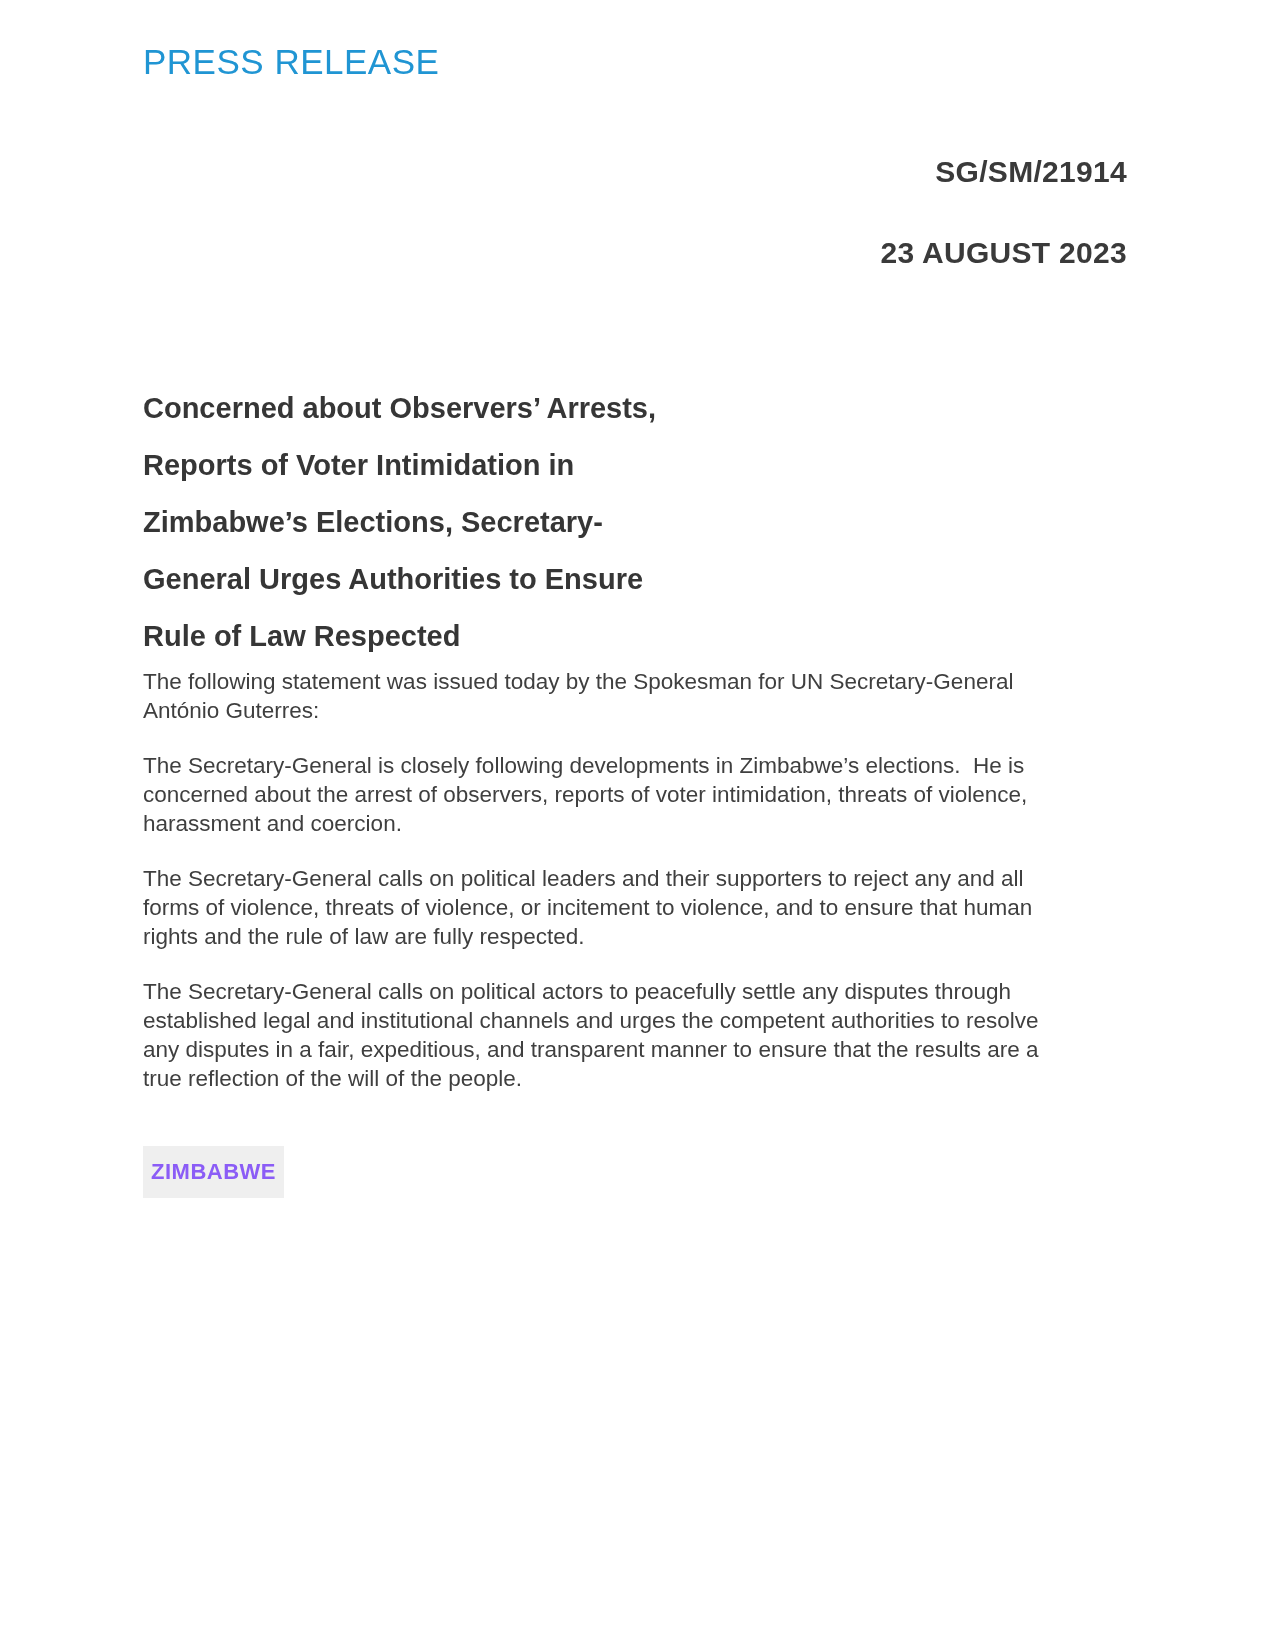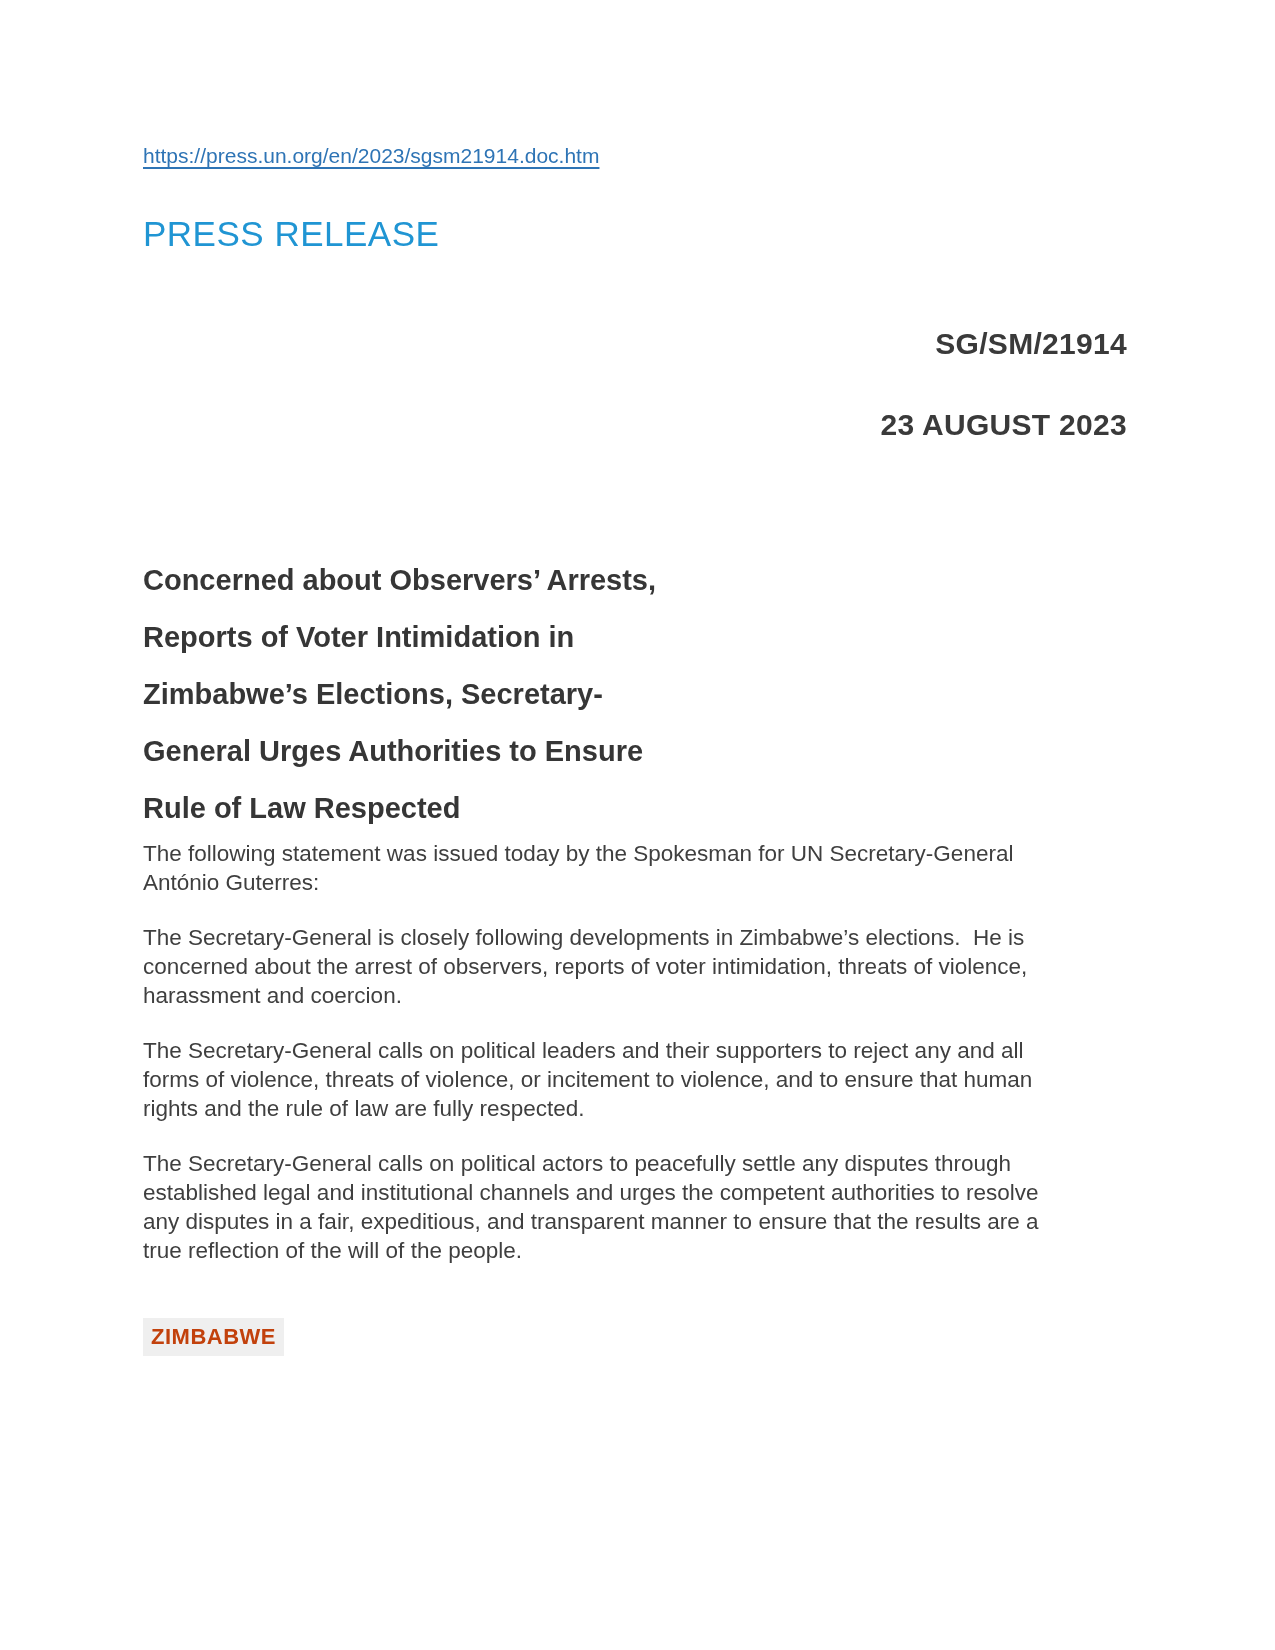--- a/index.html
+++ b/index.html
@@ -82,38 +82,35 @@
   p.para{
     font-size:22.5px;
     line-height:29px;
     white-space:pre-wrap;
   }
   p.para.first{margin-top:2px;}
   p.para + p.para{margin-top:26px;}
   .topic-tag{
     display:inline-block;
     margin-top:53px;
-    padding:6px 8px;
+    padding:13px 8px;
     background:var(--highlight);
     font-size:22px;
     line-height:26px;
     font-weight:700;
     letter-spacing:0.5px;
-    color:#c2410c;
+    color:#8b5cf6;
     cursor:pointer;
   }
 </style>
 </head>
 <body>
 
 <div class="content">
 
-  <div class="url-line">
-    <a href="#">https://press.un.org/en/2023/sgsm21914.doc.htm</a>
-  </div>
 
   <div class="kicker">PRESS RELEASE</div>
 
 
   <div class="meta">
     <div>SG/SM/21914</div>
     <div>23 AUGUST 2023</div>
   </div>
 
   <h1 class="title">Concerned about Observers’ Arrests,

